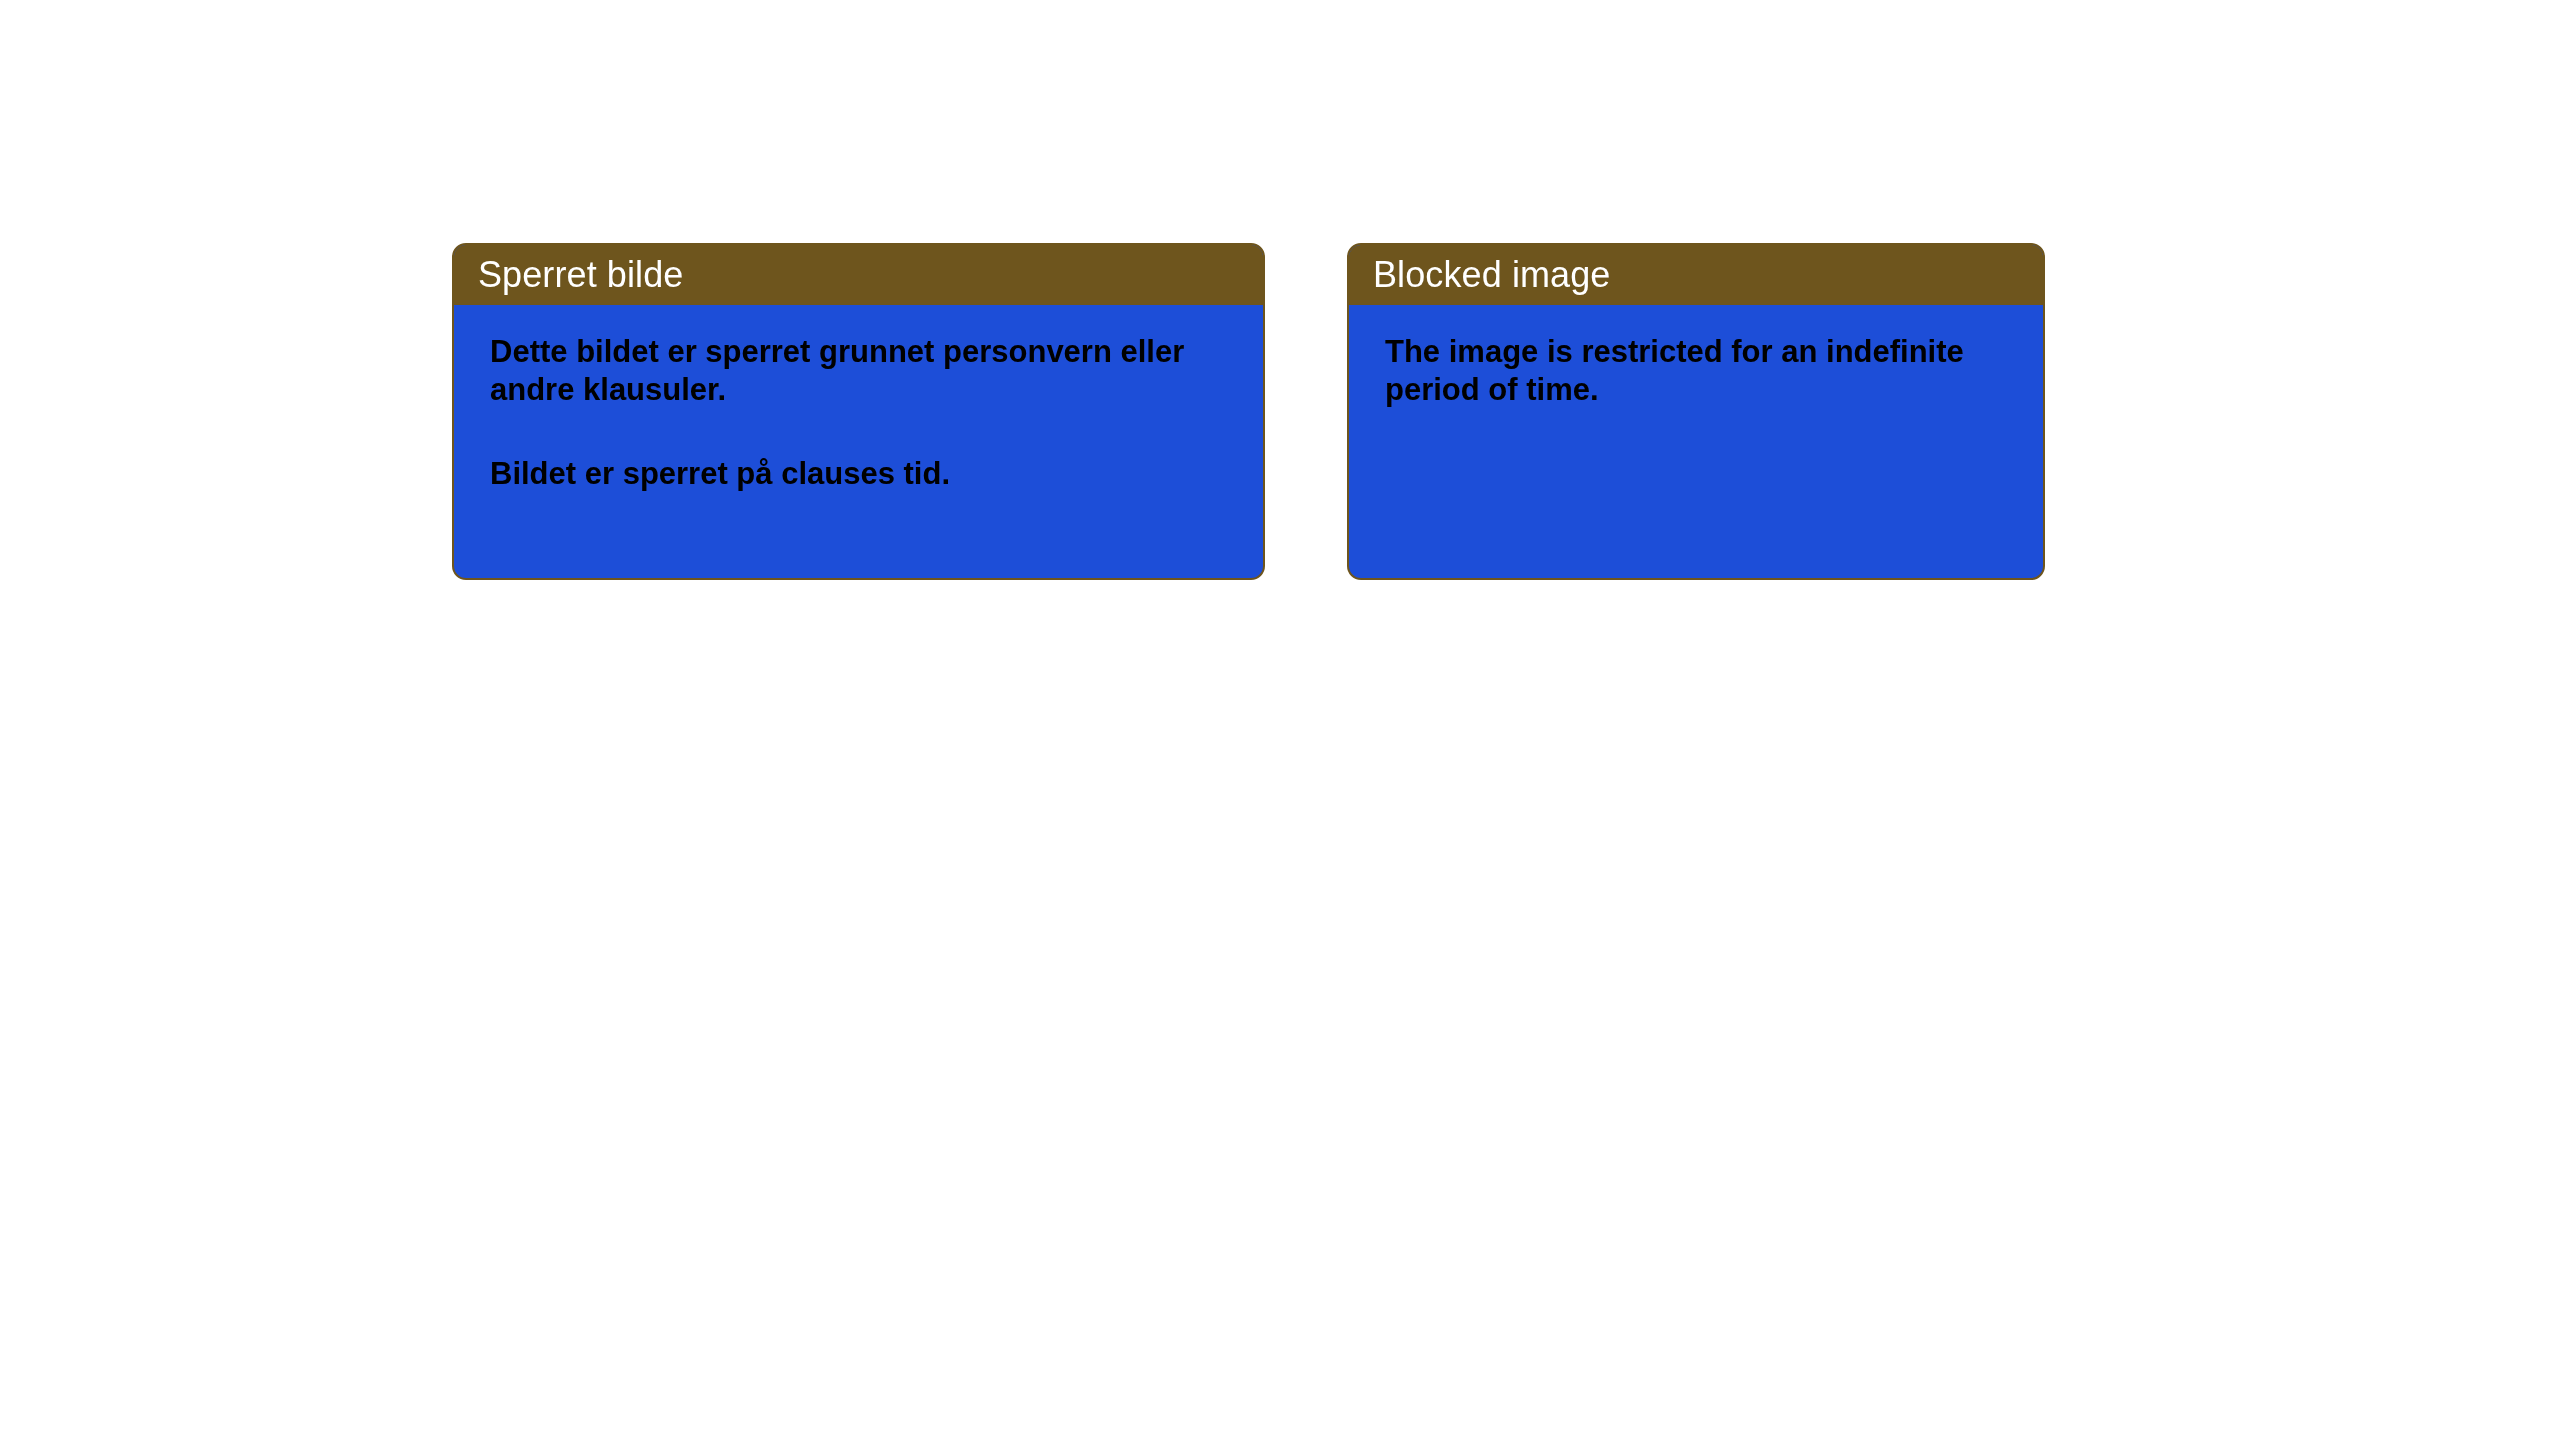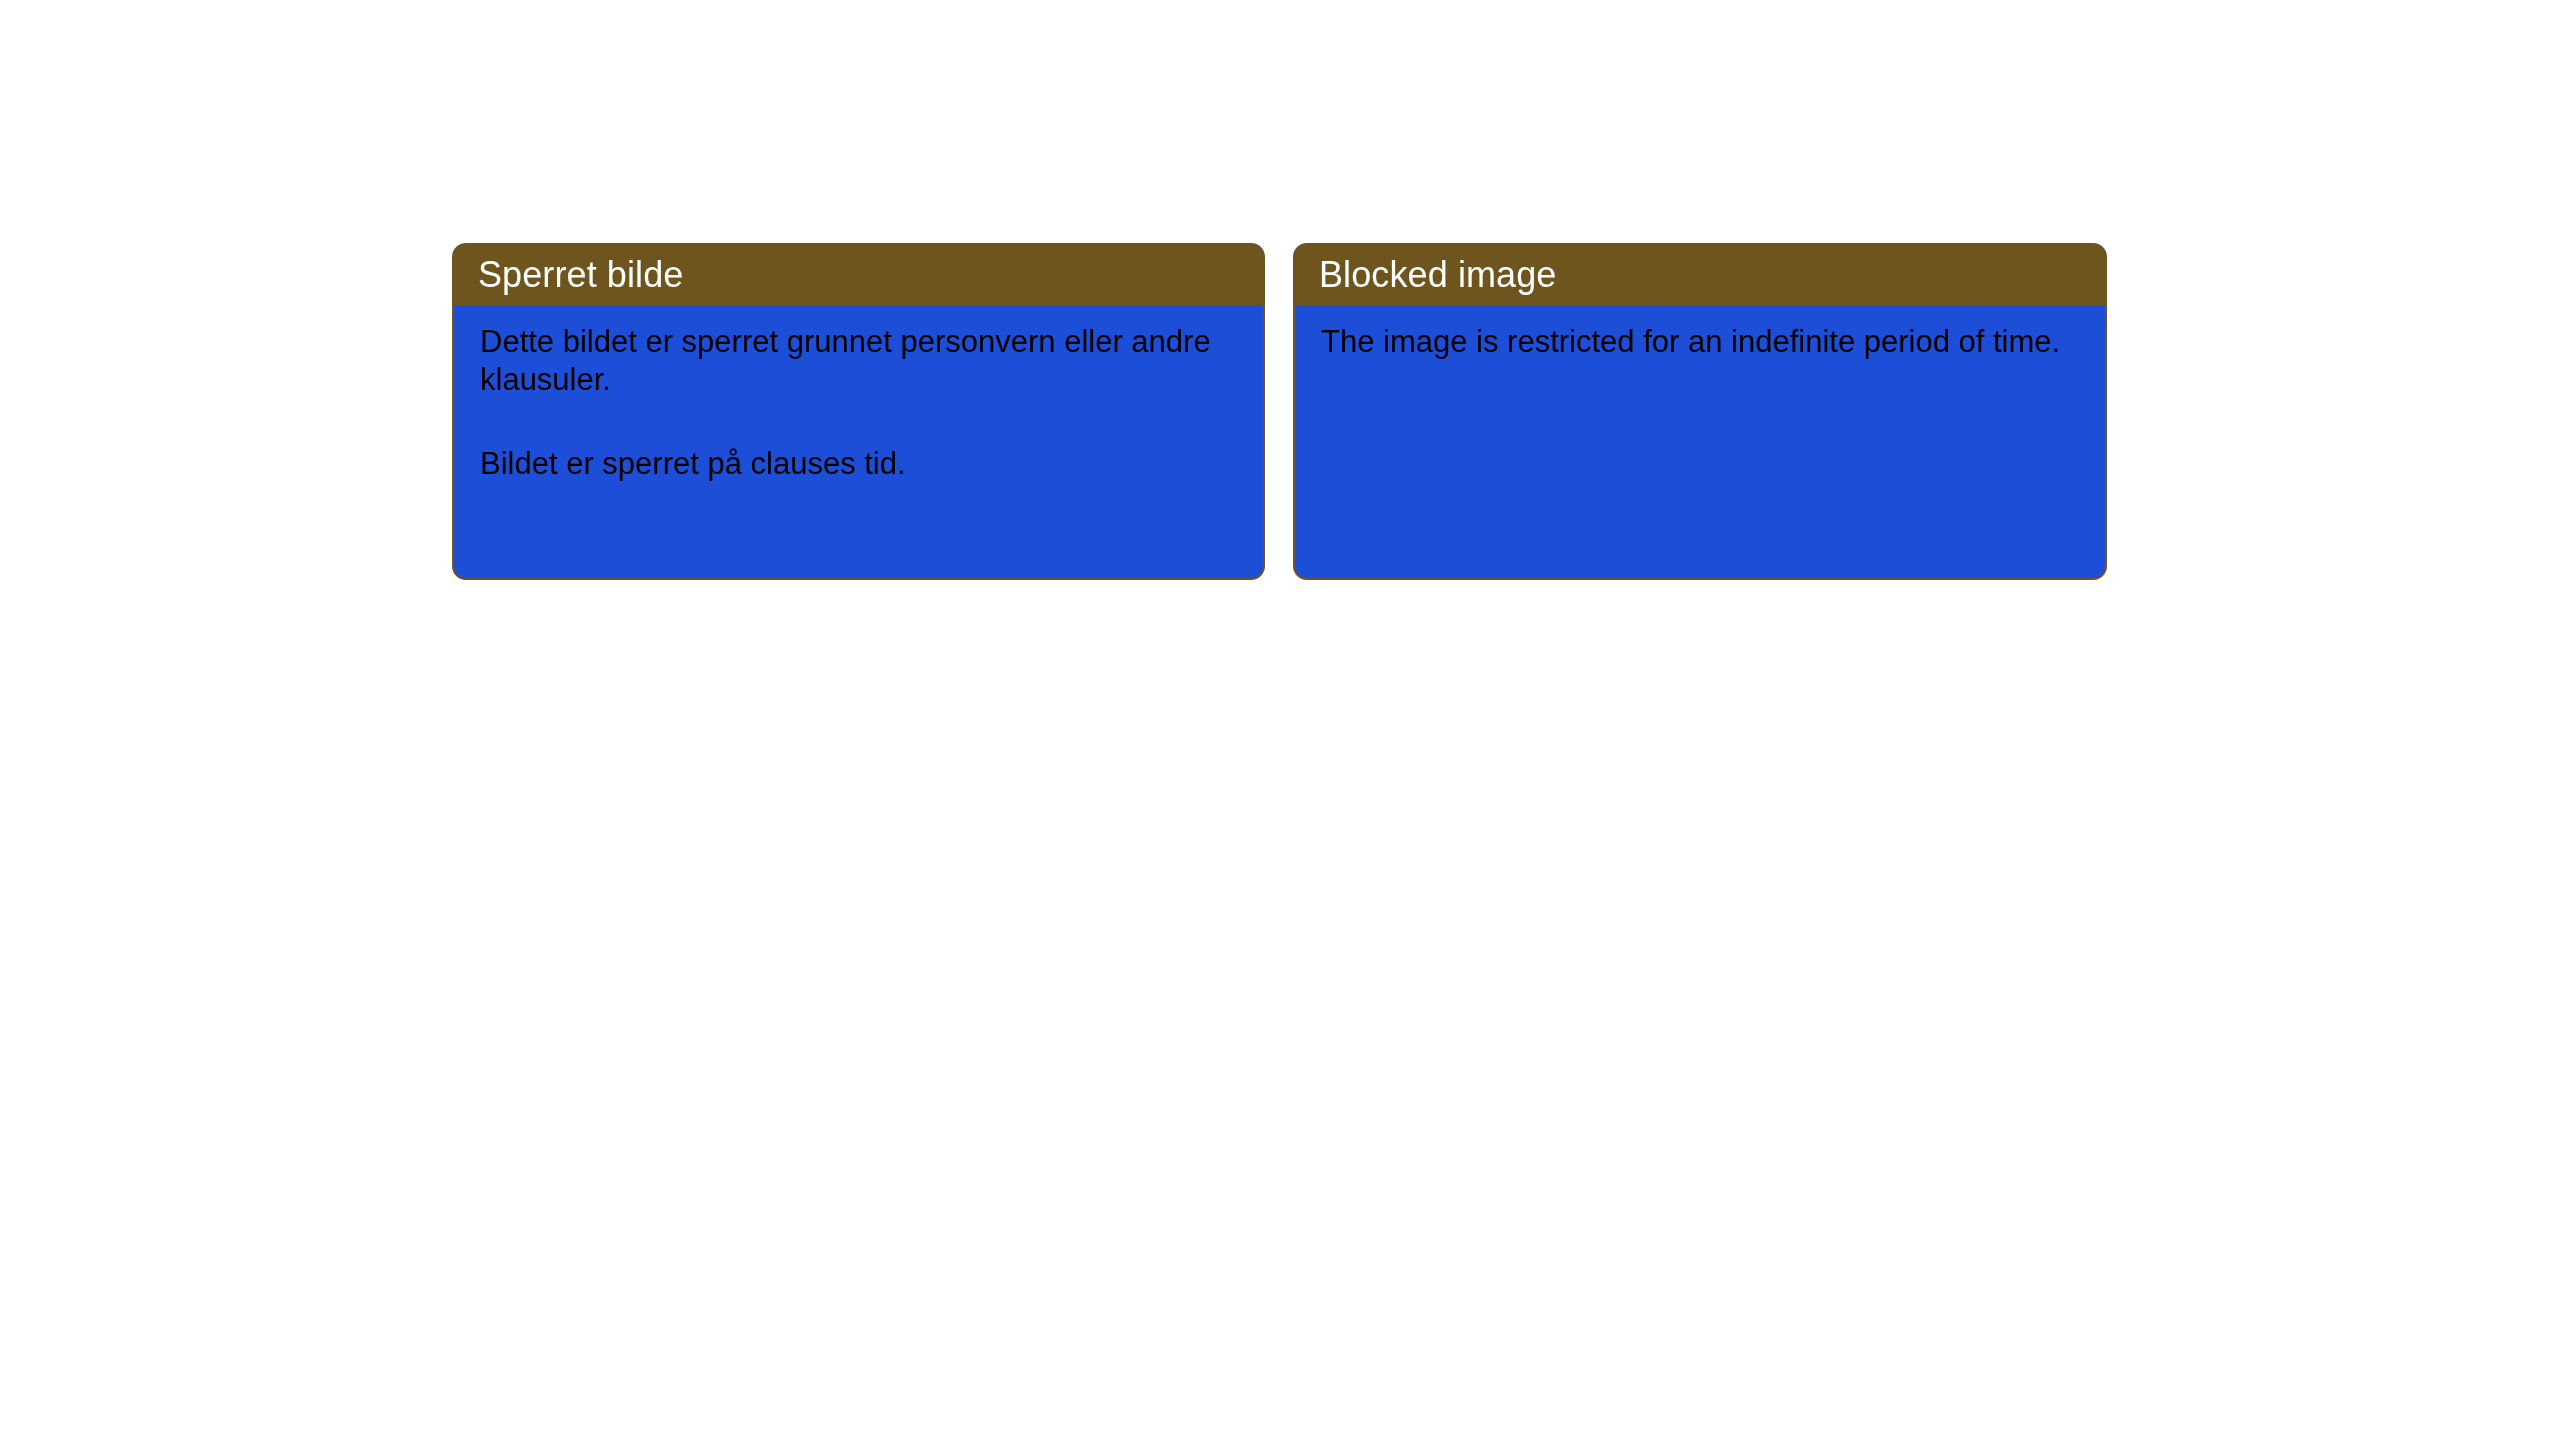--- a/index.html
+++ b/index.html
@@ -24,21 +24,21 @@
     position: absolute;
     top: 243px;
     box-sizing: border-box;
     background: #1d4ed8;
     border: 2px solid #6e551d;
     border-radius: 14px;
     overflow: hidden;
   }
 
   .panel--no { left: 452px; width: 813px; height: 337px; }
-  .panel--en { left: 1293px; width: 814px; height: 337px; }
+  .panel--en { left: 1347px; width: 698px; height: 337px; }
 
   .panel-header {
     height: 60px;
     background: #6e551d;
     display: flex;
     align-items: center;
     padding: 0 0 0 24px;
     box-sizing: border-box;
   }
 
@@ -53,22 +53,22 @@
 
   .panel-body {
     padding: 18px 26px 0 26px;
     box-sizing: border-box;
   }
 
   .panel-paragraph {
     color: #000000;
     font-size: 31px;
     line-height: 1.22;
-    margin: 0;
-    font-weight: normal;
+    margin: 10px;
+    font-weight: bold;
   }
 
   .panel-paragraph + .panel-paragraph {
     margin-top: 46px;
   }
 </style>
 </head>
 <body>
 
 <div class="stage">

